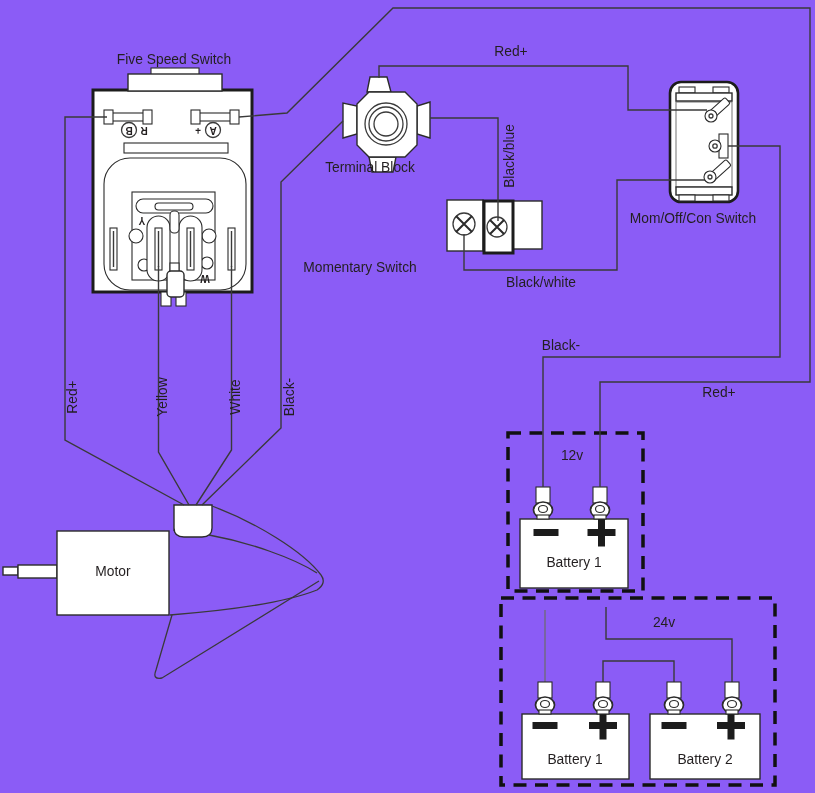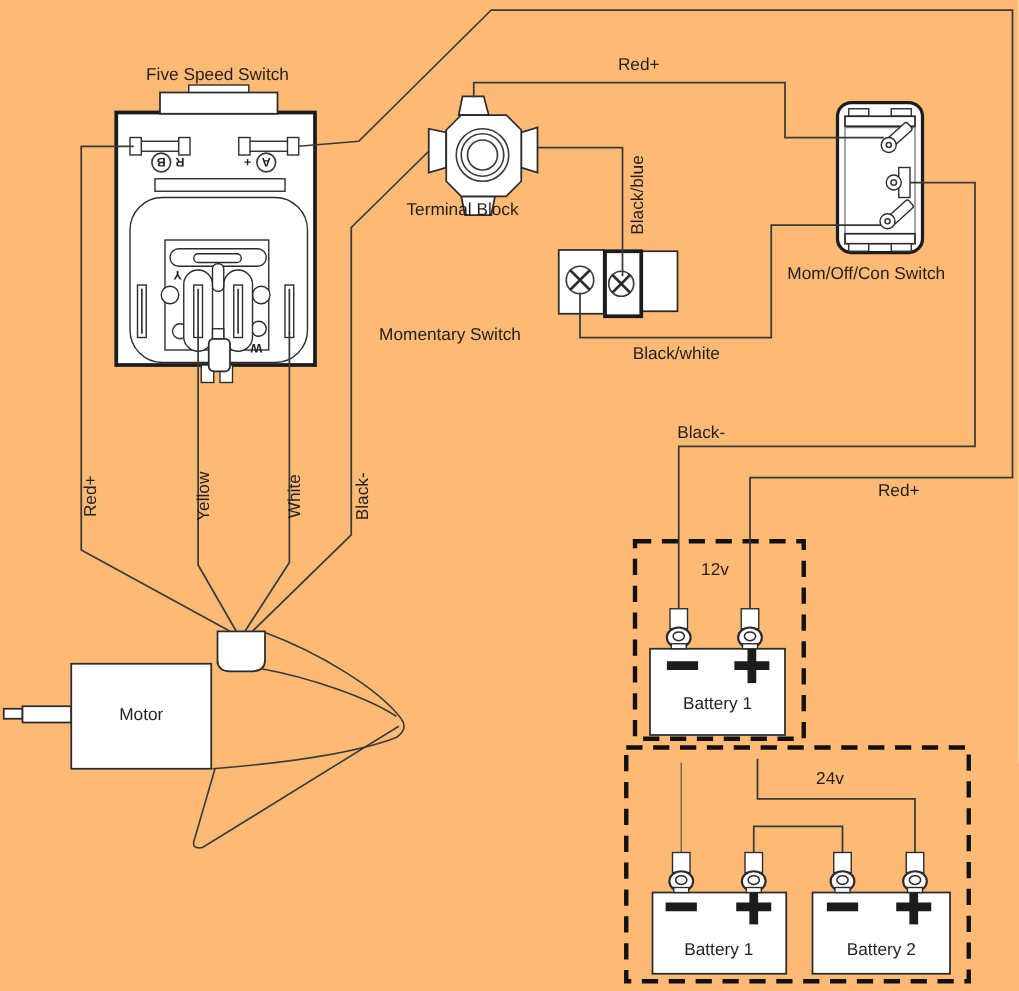--- a/index.html
+++ b/index.html
@@ -1,17 +1,17 @@
 <!DOCTYPE html>
 <html><head>
 <meta charset="utf-8">
 <style>
   html,body{margin:0;padding:0;background:#ffffff;}
   body{font-family:"Liberation Sans",sans-serif;}
-  .stage{position:relative;width:815px;height:793px;background:#fdba74;overflow:hidden;}
+  .stage{position:relative;width:815px;height:793px;background:#8b5cf6;overflow:hidden;}
   svg{display:block;}
   text{fill:#231f20;font-family:"Liberation Sans",sans-serif;}
   .lbl{font-size:13.8px;}
   .sm{font-size:10px;font-weight:bold;}
   .wire{stroke:#3a3a3a;stroke-width:1.4;fill:none;}
   .wire-thin{stroke:#6b6b6b;stroke-width:1.2;fill:none;}
   .part{stroke:#2b2b2b;stroke-width:1.4;fill:#ffffff;}
   .part-thick{stroke:#1c1c1c;stroke-width:3;fill:#ffffff;}
   .part-thin{stroke:#2b2b2b;stroke-width:1.1;fill:#ffffff;}
   .outline{stroke:#3a3a3a;stroke-width:1.3;fill:none;}

